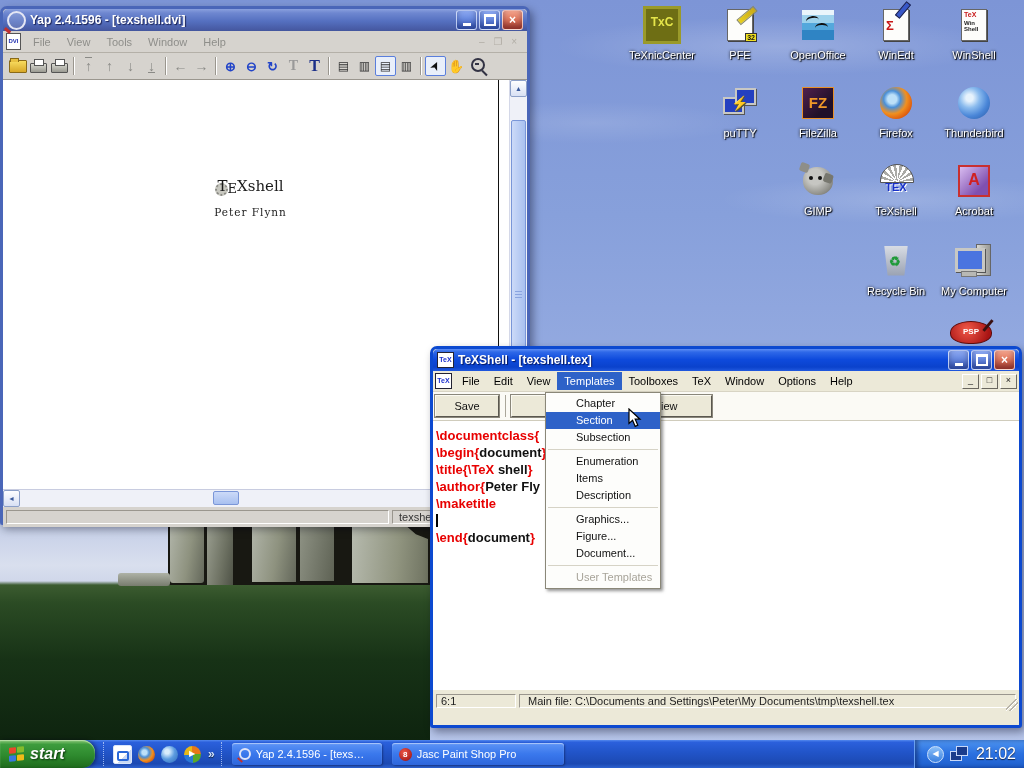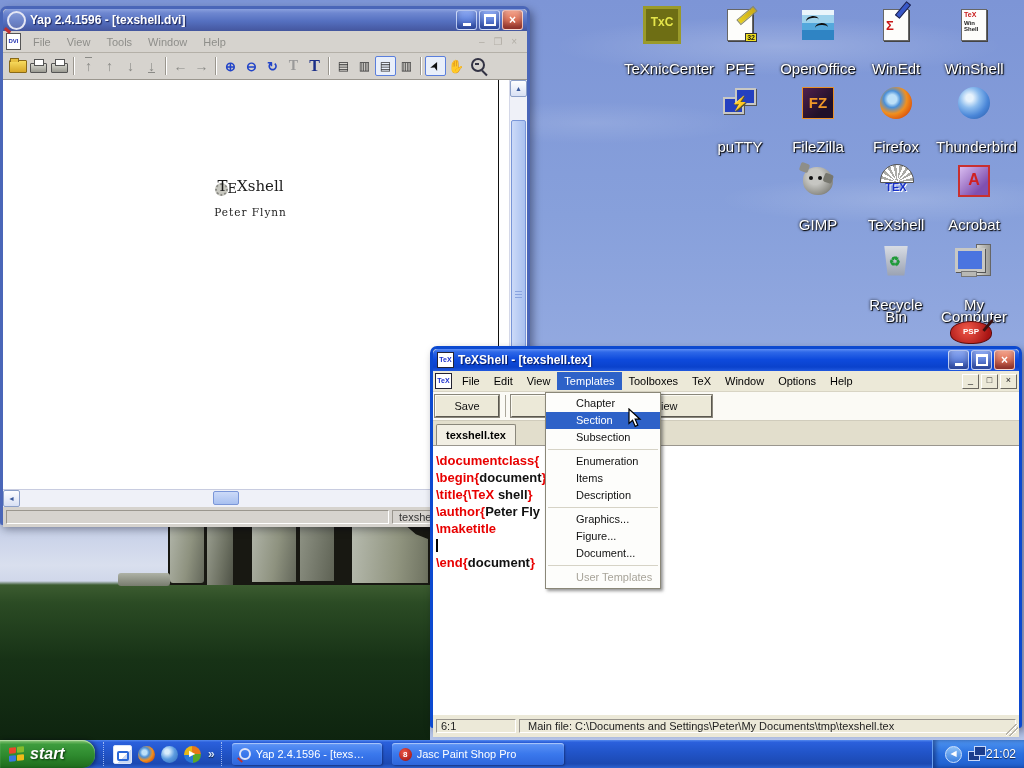--- a/index.html
+++ b/index.html
@@ -21,21 +21,21 @@
   .st-a{left:170px;top:0;width:34px;height:58px;border-radius:0 0 3px 3px}
   .st-b{left:207px;top:0;width:26px;height:60px;background:linear-gradient(100deg,#9A9E90,#6E7263 60%,#4E5246)}
   .st-c{left:252px;top:0;width:44px;height:57px}
   .st-d{left:300px;top:0;width:34px;height:56px;background:linear-gradient(100deg,#8E9284,#5E6254)}
   .st-e{left:352px;top:0;width:76px;height:58px;background:linear-gradient(95deg,#B6BAAE,#90947F 60%,#6E7260);
     clip-path:polygon(0 0,70% 0,84% 16%,100% 24%,100% 100%,0 100%)}
 
   
   .dicon{position:absolute;width:76px;text-align:center;z-index:1;cursor:default}
   .dicon .art{height:37px;display:flex;align-items:center;justify-content:center}
-  .dicon .lbl{display:inline-block;margin-top:20px;font-size:15px;color:#fff;
+  .dicon .lbl{display:inline-block;margin-top:6px;font-size:11px;color:#fff;
     text-shadow:1px 1px 1px #000,0 0 3px #000;line-height:12px}
   .ic-txc{width:32px;height:32px;background:#6E6E14;border:3px solid #9A9A2A;color:#E6E64A;
     font-weight:bold;font-size:12px;line-height:26px}
   .page{position:relative;width:24px;height:30px;background:#FDFDFB;border:1px solid #666;
     box-shadow:1px 1px 0 #444}
   .ic-pfe .pencil{position:absolute;right:-6px;top:2px;width:20px;height:5px;background:linear-gradient(90deg,#E8D020,#C8A818);transform:rotate(-40deg);border:1px solid #886}
   .badge32{position:absolute;right:-5px;bottom:-2px;background:#F0E020;border:1px solid #333;font-size:7px;font-weight:bold;color:#111;padding:0 1px}
   .ic-oo{position:relative;width:32px;height:30px;background:linear-gradient(180deg,#EAF5FB 0 18%,#9ED2EC 18% 42%,#54A8DC 42% 68%,#2F84C4 68% 100%)}
   .gull{position:absolute;width:13px;height:7px;border-top:2.5px solid #101010;border-radius:50% 50% 0 0}
   .gull.g1{left:4px;top:6px;transform:rotate(-8deg)}
@@ -211,21 +211,21 @@
   .ti-psp{width:13px;height:13px;border-radius:50%;background:radial-gradient(circle at 40% 35%,#F05848,#A01414 85%);
     color:#fff;font-size:8px;font-weight:bold;text-align:center;line-height:13px}
   #tray{margin-left:auto;height:28px;display:flex;align-items:center;padding:0 8px 0 12px;
     background:linear-gradient(180deg,#4E94F0 0%,#2A70E0 50%,#1E5ECC 100%);
     box-shadow:inset 3px 0 4px rgba(0,0,40,.4);border-left:1px solid #6AA0F0}
   .tray-chevron{width:15px;height:15px;border-radius:50%;background:linear-gradient(180deg,#8CC0F8,#3A80E0);
     border:1px solid #CCE0FC;color:#fff;font-size:8px;line-height:14px;text-align:center}
   .tray-net{position:relative;width:18px;height:16px;margin-left:6px}
   .tray-net i{position:absolute;width:10px;height:8px;background:#1A3C8C;border:1px solid #C8D8F8}
   .tray-net i.n1{left:0;top:5px}.tray-net i.n2{left:6px;top:0}
-  .tray-clock{color:#fff;font-size:12px;text-shadow:0 1px 1px #124}
+  .tray-clock{color:#fff;font-size:16px;margin-left:8px;text-shadow:0 1px 1px #124}
 </style>
 </head>
 <body>
 
 <div id="screen">
 
   <div class="photo">
     <div class="shadowband"></div>
     <div class="stone st-lying"></div>
     <div class="stone st-a"></div>
@@ -462,23 +462,20 @@
           <span class="mdi">□</span>
           <span class="mdi">×</span>
         </span>
     </div>
     <div id="tex-toolbar">
       <span class="tsb" style="left:2px;width:64px">Save</span>
       <span class="tsb-sep"></span>
       <span class="tsb" style="left:78px;width:92px">TeX</span>
       <span class="tsb" style="left:171px;width:108px">Preview</span>
     </div>
-    <div id="tex-tabs">
-      <span class="tab">texshell.tex</span>
-    </div>
     <div id="editor"><div class="ed-line"><span class="cmd">\documentclass{</span></div><div class="ed-line"><span class="cmd">\begin{</span><span class="txt">document</span><span class="cmd">}</span></div><div class="ed-line"><span class="cmd">\title{\TeX</span><span class="txt"> shell</span><span class="cmd">}</span></div><div class="ed-line"><span class="cmd">\author{</span><span class="txt">Peter Fly</span></div><div class="ed-line"><span class="cmd">\maketitle</span></div><div class="ed-line"><span class="caret"></span></div><div class="ed-line"><span class="cmd">\end{</span><span class="txt">document</span><span class="cmd">}</span></div></div>
     <div id="tex-status">
       <span class="s-pane ts-left">6:1</span>
       <span class="s-pane ts-main">Main file: C:\Documents and Settings\Peter\My Documents\tmp\texshell.tex</span>
       <span class="grip"></span>
     </div>
   </div>
 
   <div id="templates-menu">
       <div class="m-item">Chapter</div>

